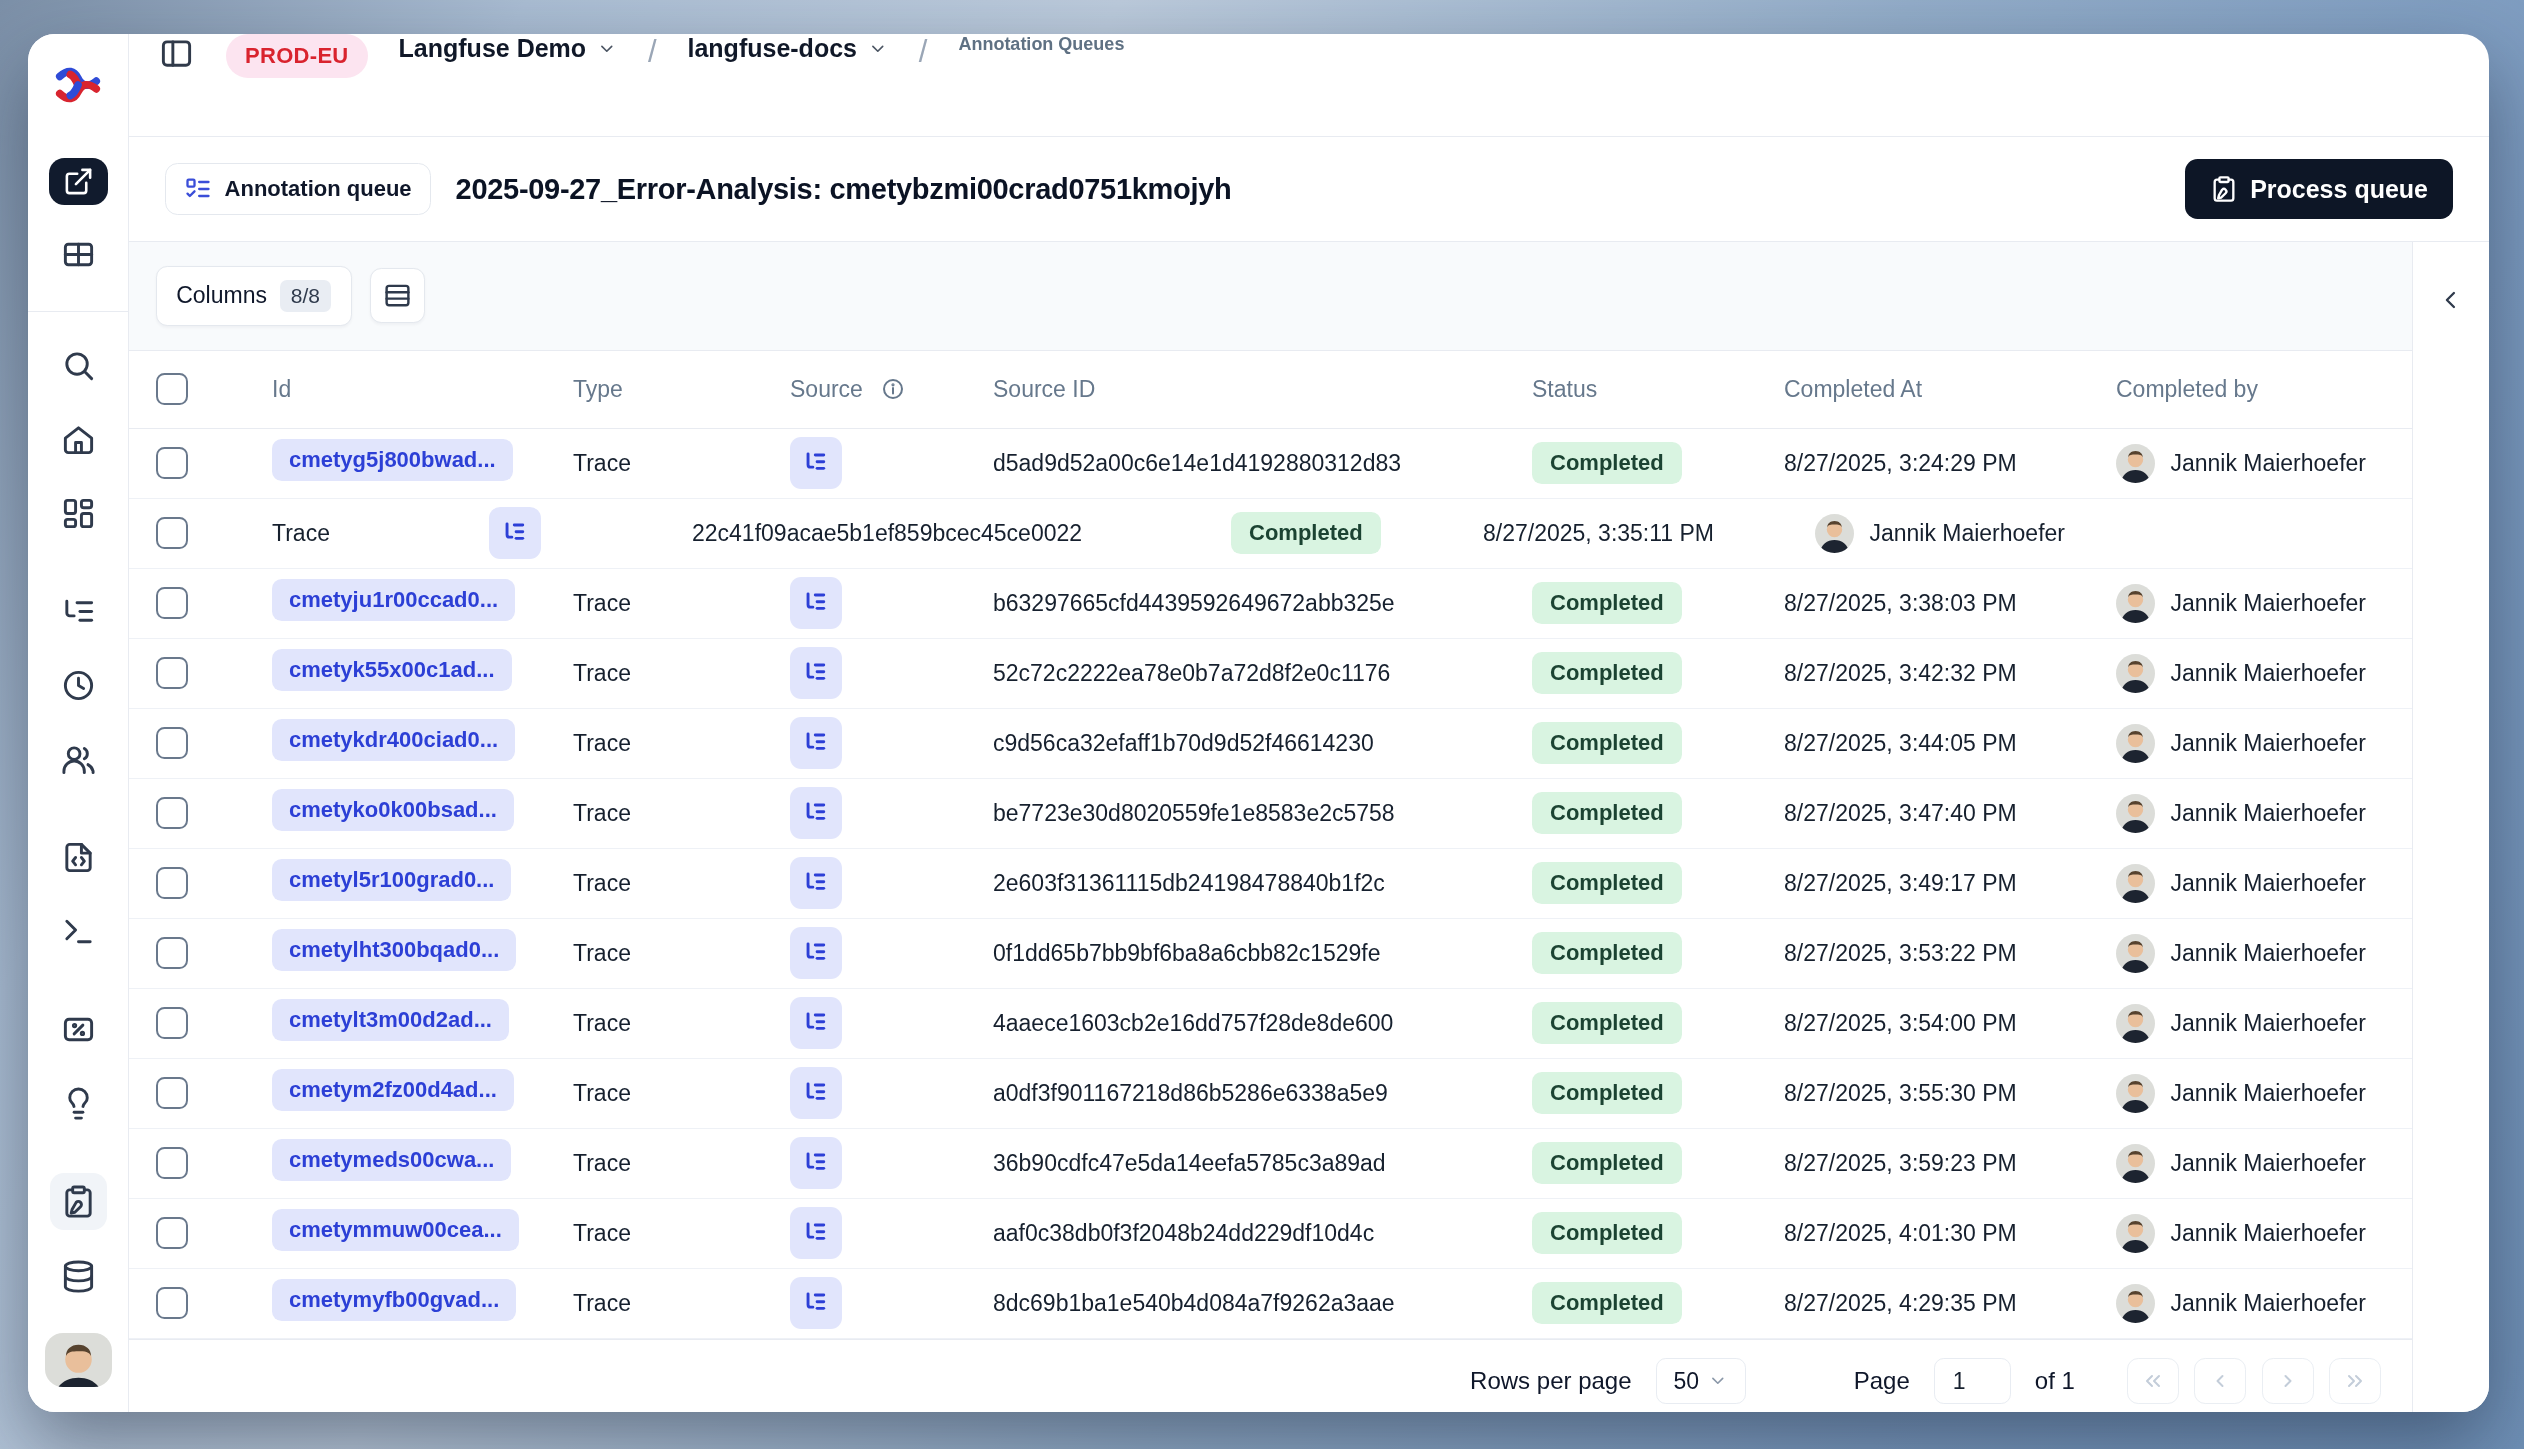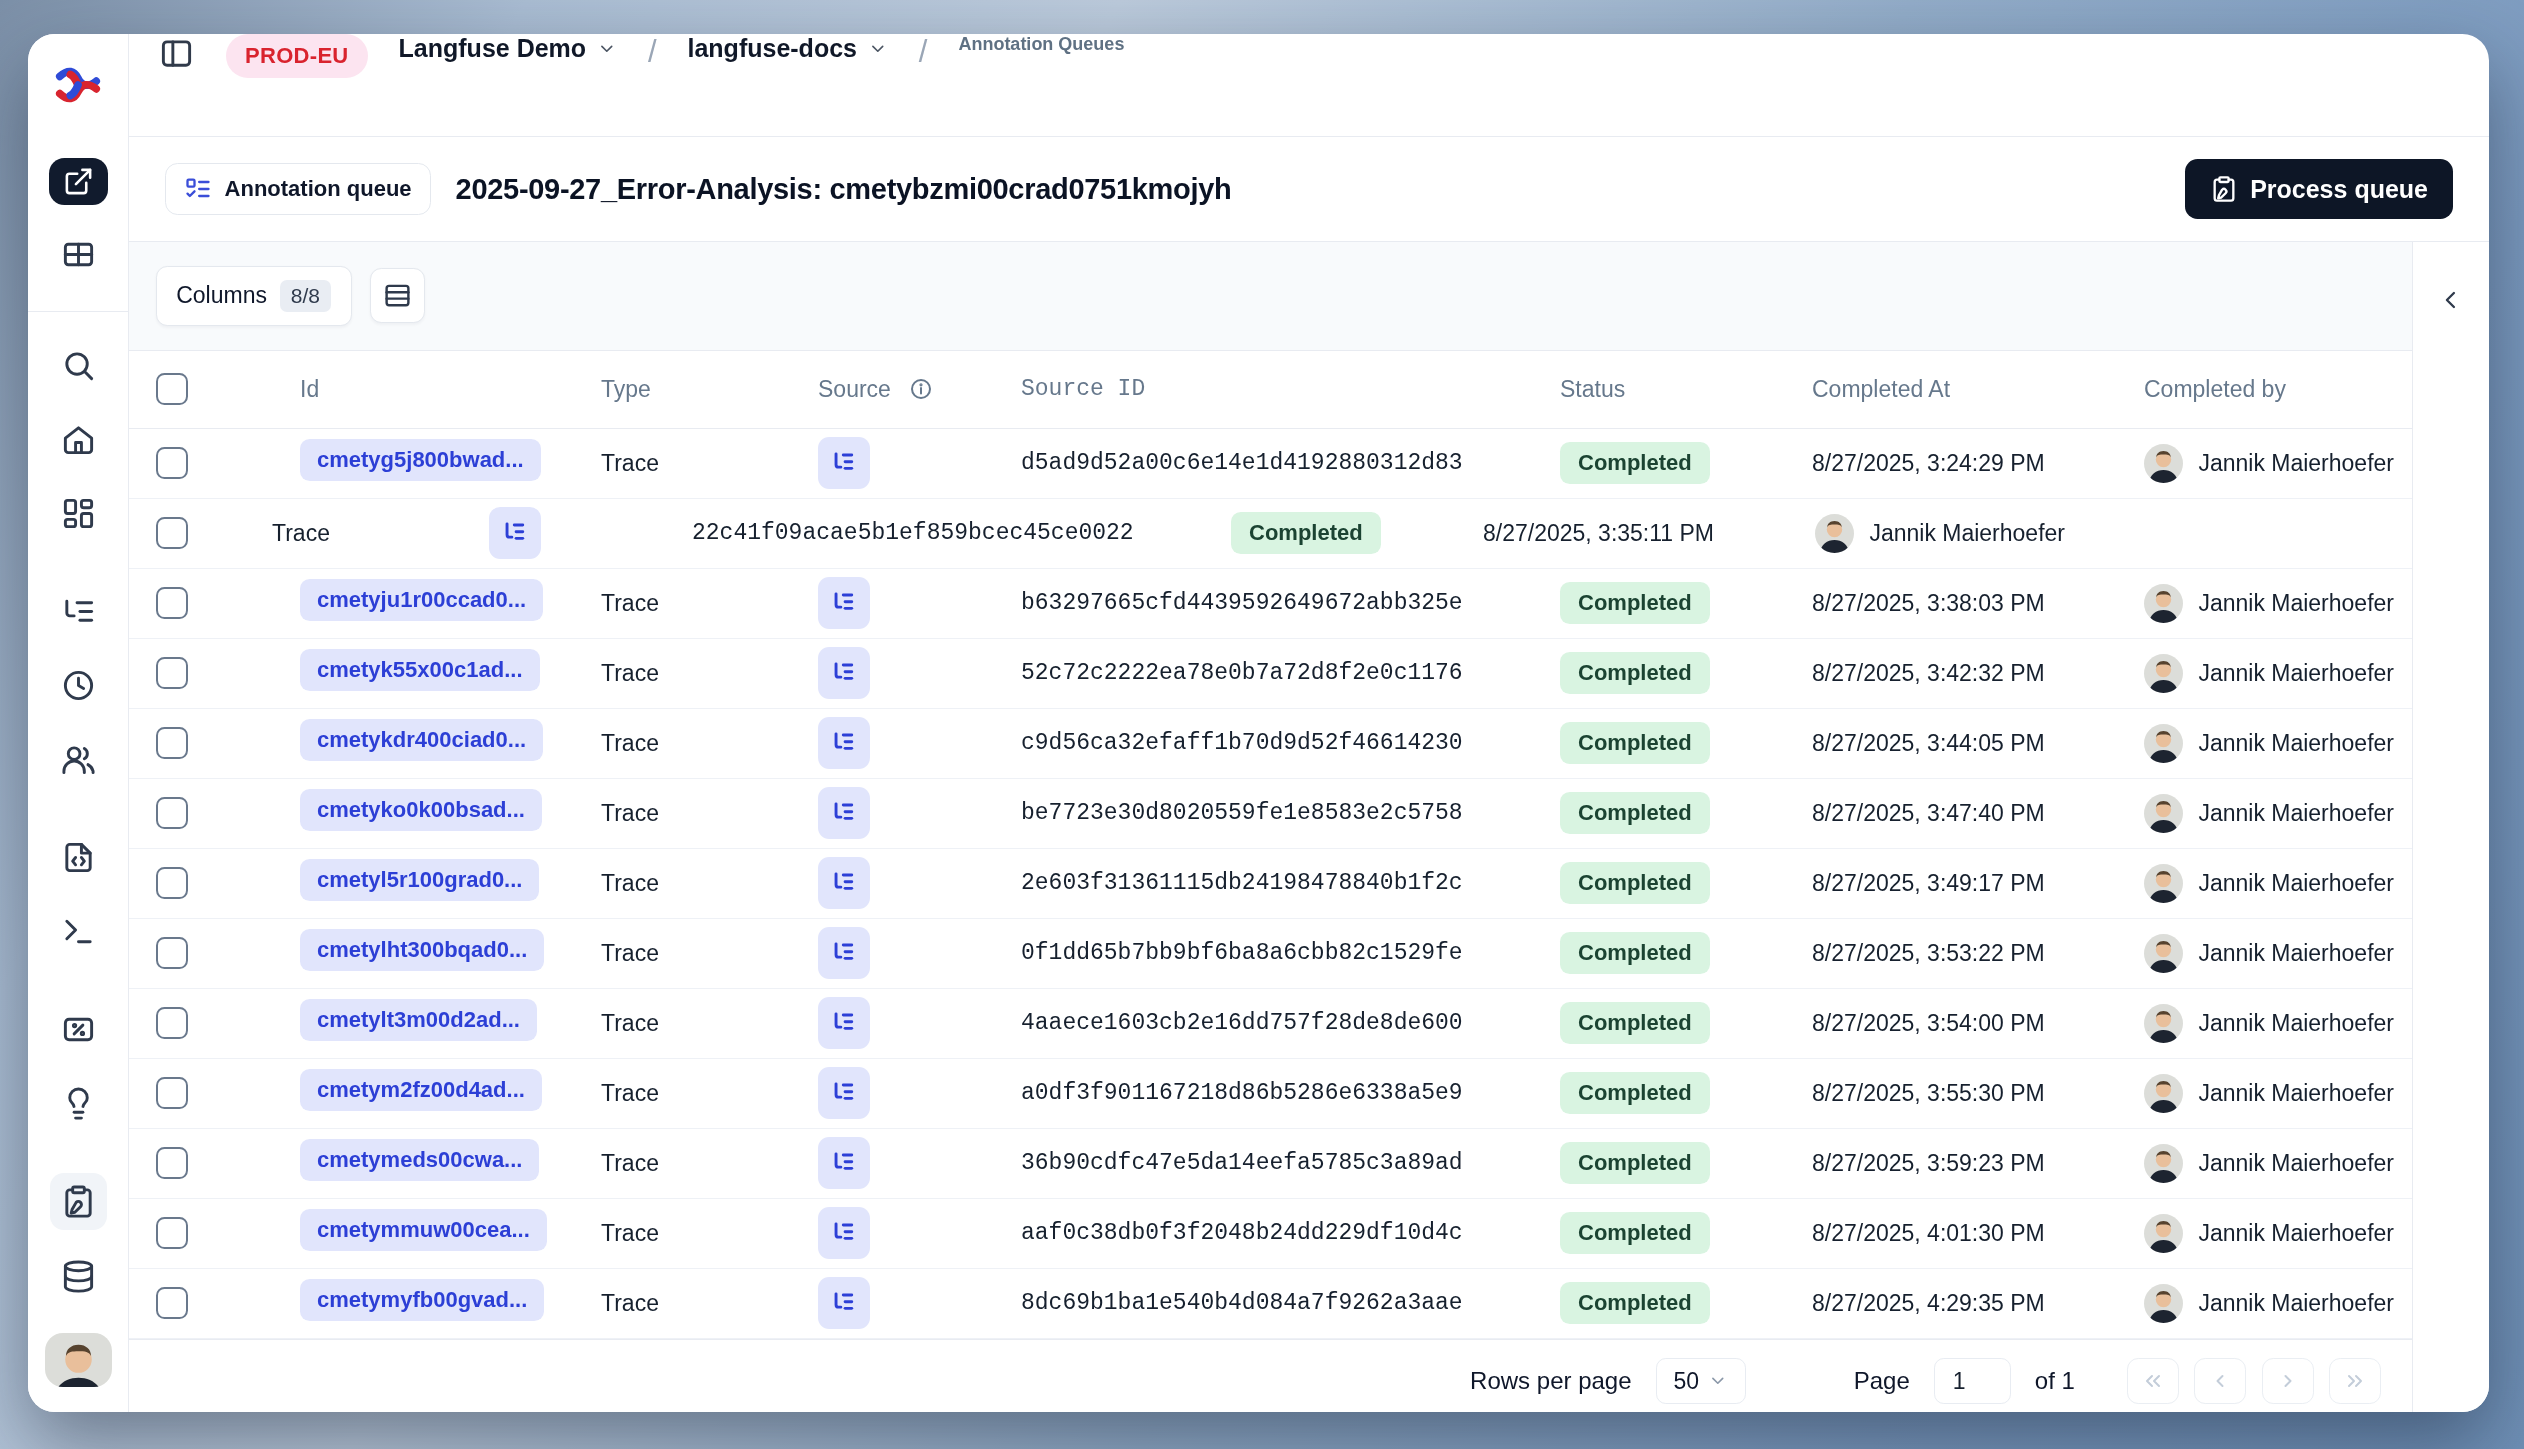--- a/index.html
+++ b/index.html
@@ -58,24 +58,24 @@
   .columns-btn .clabel { font-size:23px; font-weight:500; color:#0f172a; }
   .count-pill { background:#e9edf3; border-radius:7px; padding:4.2px 11.2px; font-size:21px; color:#2f3a4c; }
   .tool-icon-btn { width:55px; height:55px; background:#fff; border:1.4px solid #e4e8ee; border-radius:11.2px; display:flex; align-items:center; justify-content:center; color:#2f3a4c; box-shadow:0 1.4px 2.8px rgba(20,30,50,.04); }
   .tool-icon-btn .tic { width:29px; height:29px; }
 
   .table { flex:1; display:flex; flex-direction:column; background:#fff; border-top:1.4px solid #e8ebf1; min-height:0; }
   .thead { flex:none; display:flex; align-items:center; height:78px; border-bottom:1.4px solid #e8ebf1; color:#66788c; font-size:23px; font-weight:500; background:#fff; }
   .tr { flex:none; display:flex; align-items:center; height:70px; border-bottom:1.4px solid #eef1f6; background:#fff; font-size:23px; color:#16202e; }
 
   .col-check { width:143px; flex:none; padding-left:26.6px; }
-  .col-id { width:301px; flex:none; padding-right:14px;margin-left:28px; }
+  .col-id { width:301px; flex:none; padding-right:14px; }
   .col-type { width:217px; flex:none; }
   .col-source { width:203px; flex:none; display:flex; align-items:center; gap:9.8px; }
-  .col-sourceid { width:539px; flex:none;font-family:Liberation Mono, monospace; }
+  .col-sourceid { width:539px; flex:none; }
   .col-status { width:252px; flex:none; }
   .col-completedat { width:332px; flex:none; }
   .col-completedby { flex:1; display:flex; align-items:center; gap:15.4px; min-width:0; }
 
   .checkbox { width:32px; height:32px; border:2.1px solid #69788c; border-radius:8.4px; background:#fff; }
   .id-pill { display:inline-block; max-width:276px; background:#e1e5fc; color:#2c3fd6; font-weight:600; font-size:22px; padding:8.4px 17px; border-radius:9.8px; white-space:nowrap; overflow:hidden; }
   .source-chip { width:52px; height:52px; border-radius:11.2px; background:#e1e5fc; color:#2c3fd6; display:flex; align-items:center; justify-content:center; }
   .source-chip .sic { width:29px; height:29px; stroke-width:2.4; }
   .status-badge { display:inline-block; background:#d9f4e1; color:#1b4332; font-size:22px; font-weight:600; padding:8.4px 18px; border-radius:9.8px; }
   .row-avatar { width:39px; height:39px; border-radius:50%; overflow:hidden; flex:none; }

